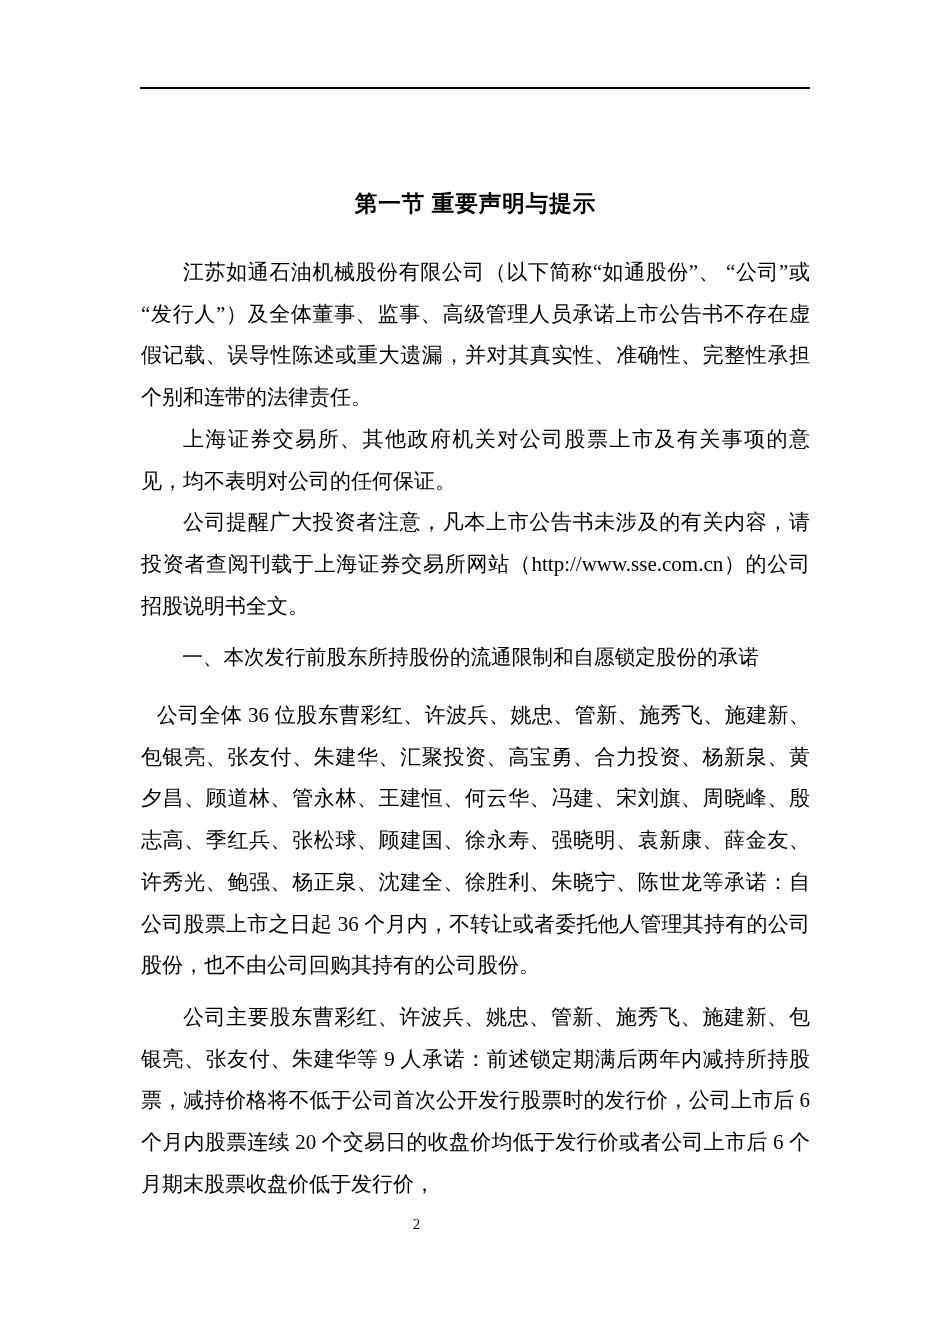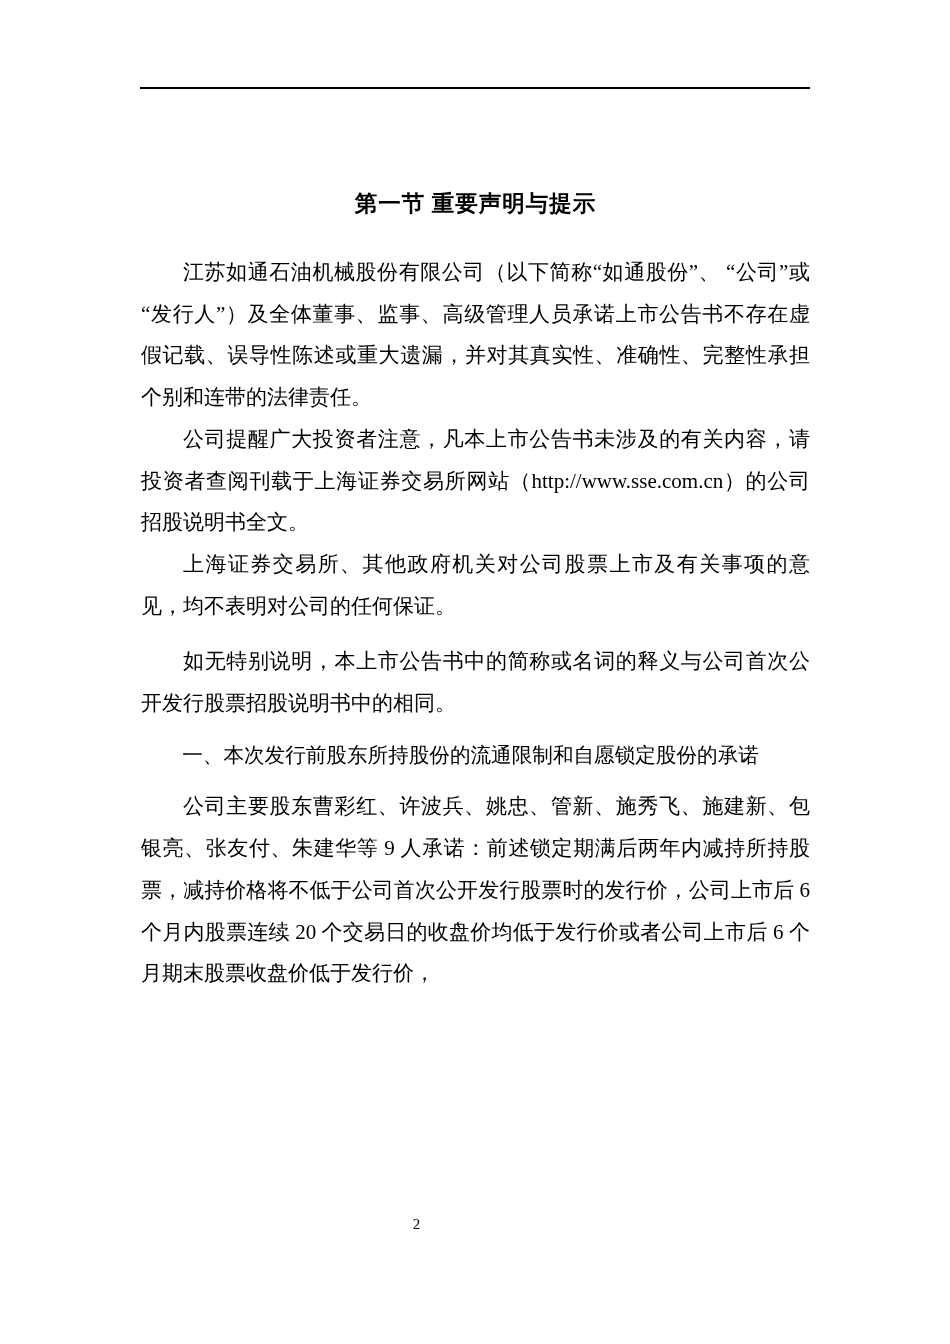--- a/index.html
+++ b/index.html
@@ -76,28 +76,28 @@
 <div class="page">
 
   <div class="header-rule"></div>
 
   <div class="content">
 
     <h1 class="doc-title">第一节 重要声明与提示</h1>
 
     <p class="para mt-p1">江苏如通石油机械股份有限公司（以下简称“如通股份”、 “公司”或“发行人”）及全体董事、监事、高级管理人员承诺上市公告书不存在虚假记载、误导性陈述或重大遗漏，并对其真实性、准确性、完整性承担个别和连带的法律责任。</p>
 
+    <p class="para">上海证券交易所、其他政府机关对公司股票上市及有关事项的意见，均不表明对公司的任何保证。</p>
+
     <p class="para">公司提醒广大投资者注意，凡本上市公告书未涉及的有关内容，请投资者查阅刊载于上海证券交易所网站（http://www.sse.com.cn）的公司招股说明书全文。</p>
 
-    <p class="para">上海证券交易所、其他政府机关对公司股票上市及有关事项的意见，均不表明对公司的任何保证。</p>
-
-    <p class="para mt-sm">如无特别说明，本上市公告书中的简称或名词的释义与公司首次公开发行股票招股说明书中的相同。</p>
 
     <h2 class="sub-heading">一、本次发行前股东所持股份的流通限制和自愿锁定股份的承诺</h2>
 
+    <p class="para mt-md small-indent">公司全体 36 位股东曹彩红、许波兵、姚忠、管新、施秀飞、施建新、包银亮、张友付、朱建华、汇聚投资、高宝勇、合力投资、杨新泉、黄夕昌、顾道林、管永林、王建恒、何云华、冯建、宋刘旗、周晓峰、殷志高、季红兵、张松球、顾建国、徐永寿、强晓明、袁新康、薛金友、许秀光、鲍强、杨正泉、沈建全、徐胜利、朱晓宁、陈世龙等承诺：自公司股票上市之日起 36 个月内，不转让或者委托他人管理其持有的公司股份，也不由公司回购其持有的公司股份。</p>
 
     <p class="para mt-xs">公司主要股东曹彩红、许波兵、姚忠、管新、施秀飞、施建新、包银亮、张友付、朱建华等 9 人承诺：前述锁定期满后两年内减持所持股票，减持价格将不低于公司首次公开发行股票时的发行价，公司上市后 6 个月内股票连续 20 个交易日的收盘价均低于发行价或者公司上市后 6 个月期末股票收盘价低于发行价，</p>
 
   </div>
 
   <div class="page-number">2</div>
 
 </div>
 
 </body></html>

